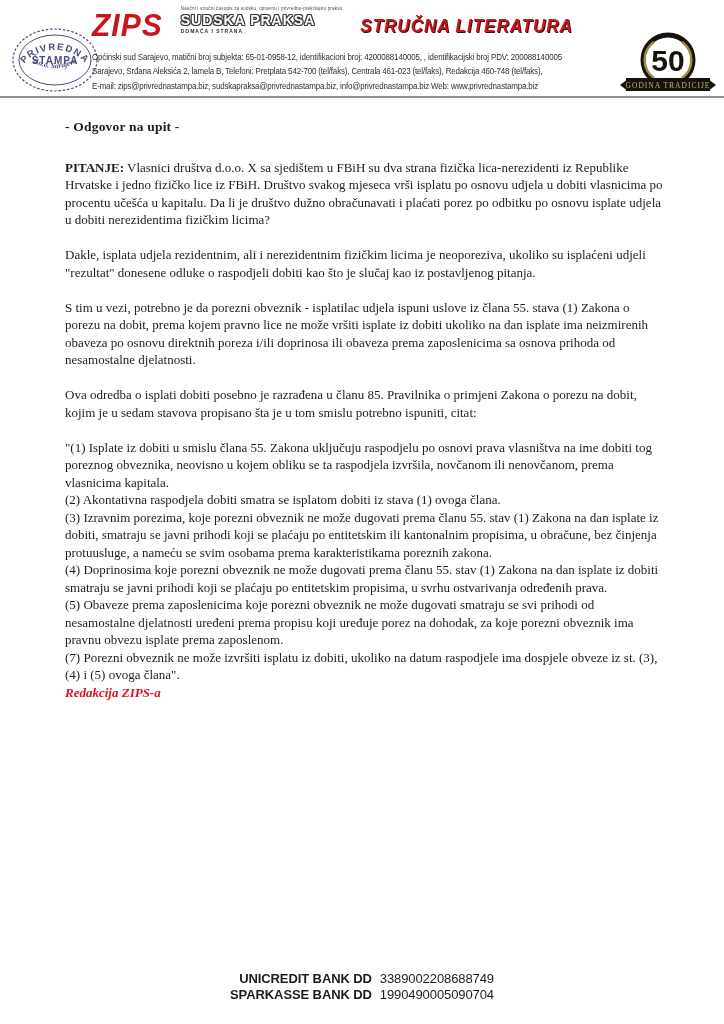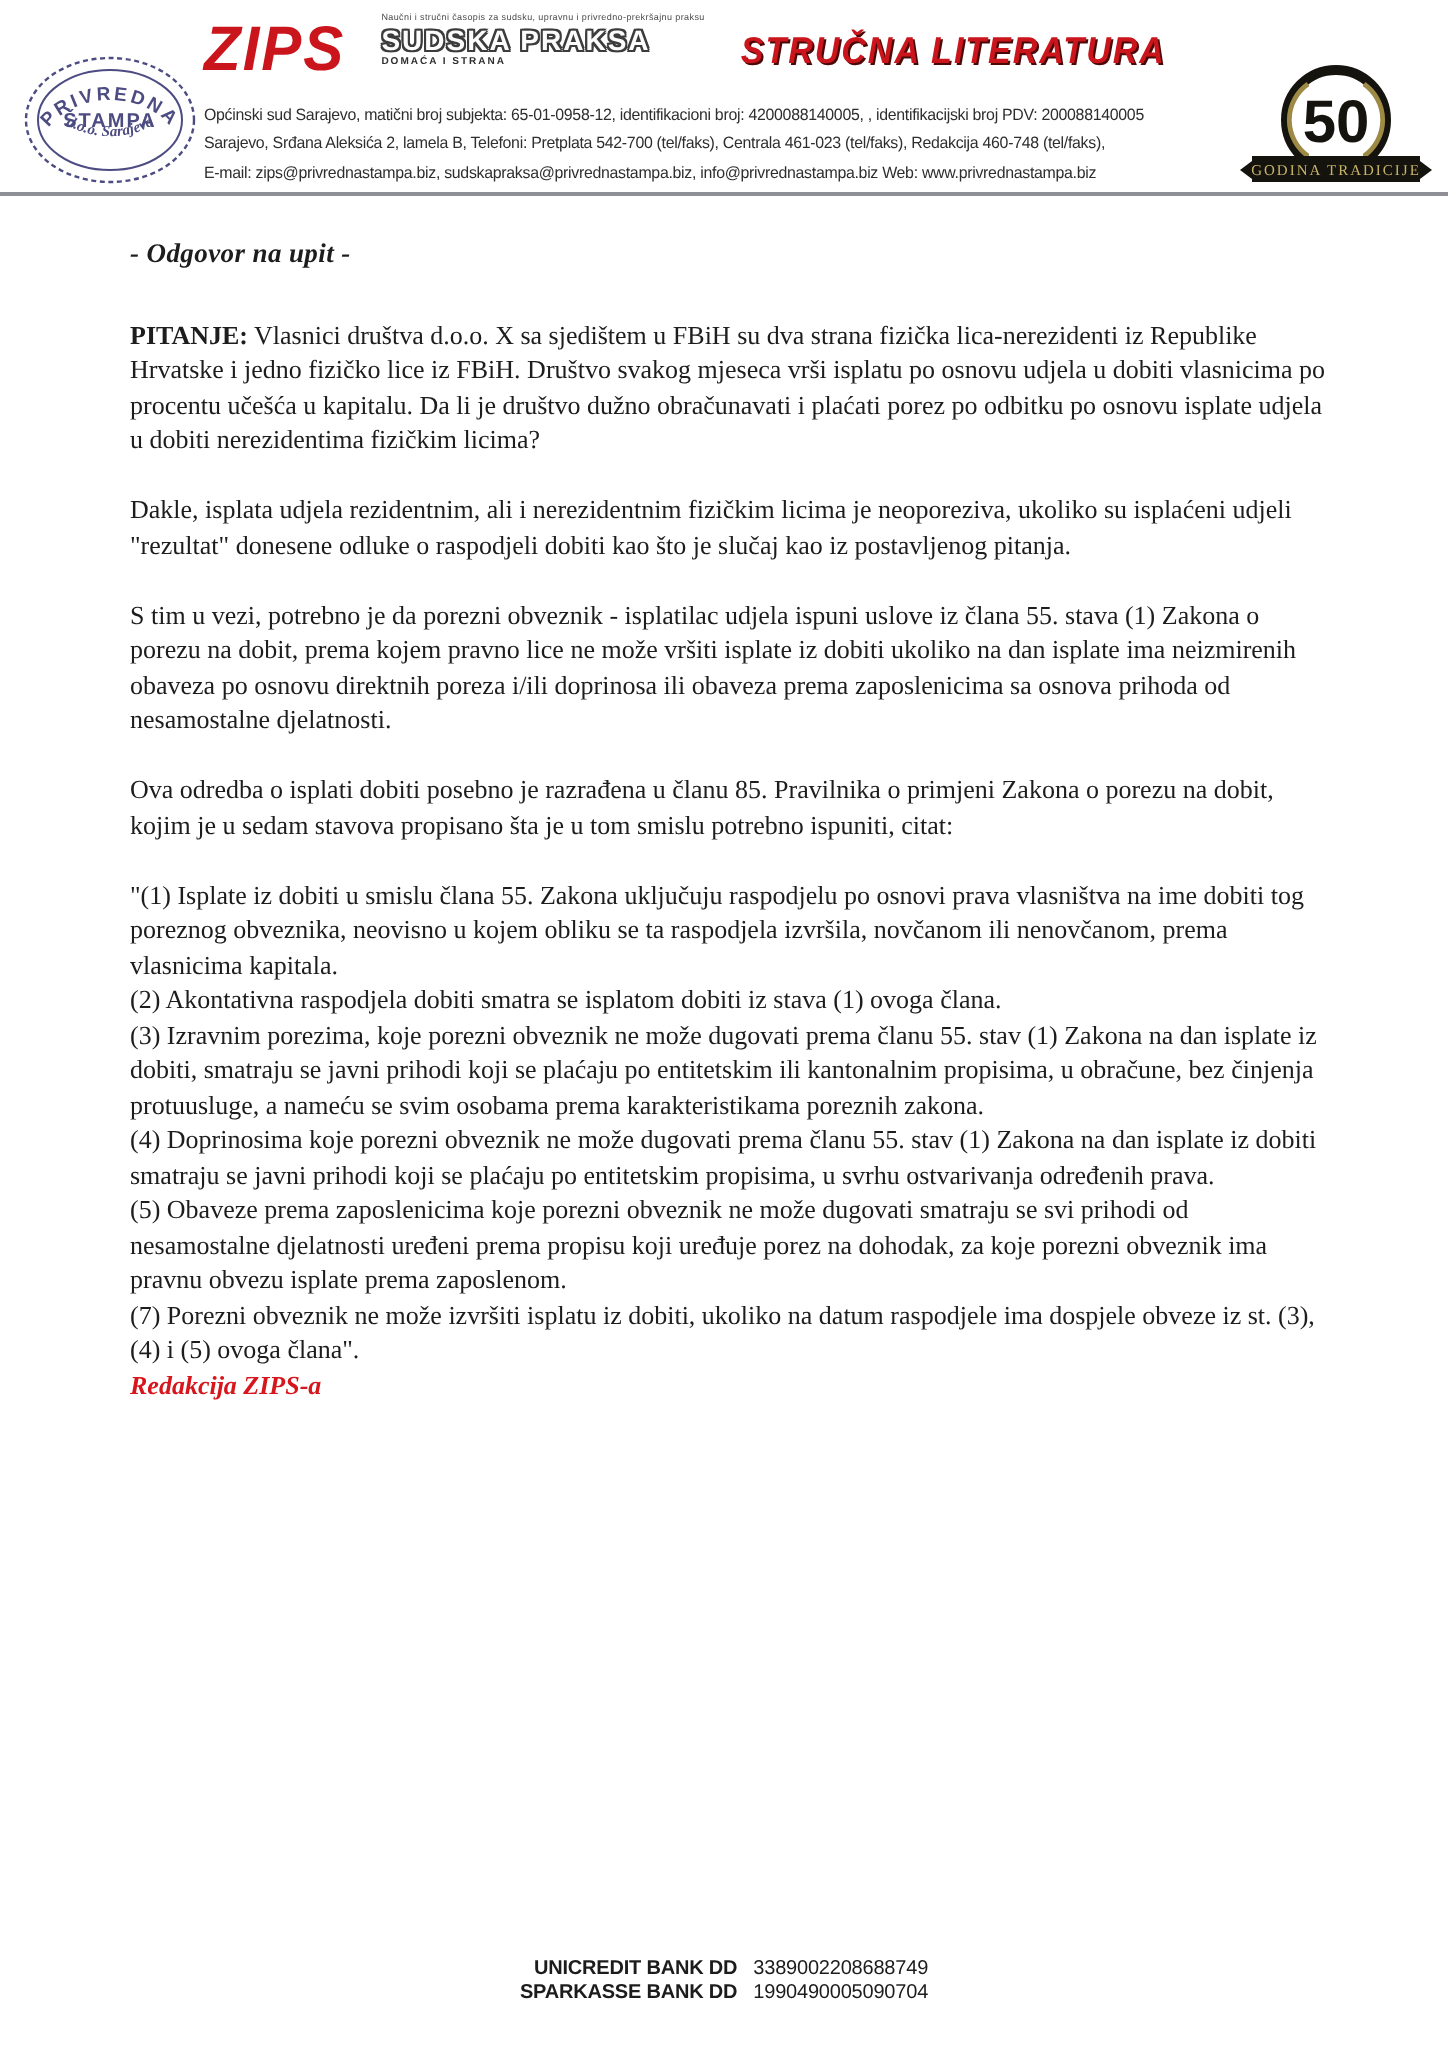--- a/index.html
+++ b/index.html
@@ -4,21 +4,21 @@
 <style>
   html,body{margin:0;padding:0;background:#e8e8e8;}
   .page{
     position:relative; width:724px; height:1024px; background:#ffffff;
     margin:0 auto; overflow:hidden;
     font-family:"Liberation Serif", serif; color:#1d1d1d;
   }
   
   .masthead{position:relative; height:96px; padding:0; }
   .stamp{position:absolute; left:10px; top:26px; width:90px; height:68px;}
-  .masthead-center{position:absolute; left:102px; top:6px; width:516px;}
+  .masthead-center{position:absolute; left:92px; top:6px; width:516px;}
   .logo-row{display:flex; align-items:flex-start; gap:18px; height:42px;}
   .zips-logo{
     font-family:"Liberation Sans", sans-serif; font-weight:700; font-style:italic;
     font-size:30px; color:#c9151b; letter-spacing:1px; margin-top:4px; line-height:1;
     transform:scaleY(1.05); transform-origin:left top;
   }
   .sudska{margin-top:1px; line-height:1;}
   .sudska-tagline{
     font-family:"Liberation Sans", sans-serif; font-size:4.5px; color:#4a4a4a;
     letter-spacing:0.2px; margin-bottom:1px; white-space:nowrap;
@@ -43,33 +43,33 @@
     margin-top:3px; font-family:"Liberation Sans", sans-serif; font-size:8.2px;
     line-height:14.4px; color:#2e2e2e; letter-spacing:-0.15px;
     transform:scaleX(0.97); transform-origin:left top;
   }
   .contact div{white-space:nowrap;}
   .anniversary{position:absolute; right:8px; top:32px; width:96px; height:64px;}
   .rule{height:2px; background:#8f8f97; width:100%;}
   
   .doc-body{padding:20px 58px 0 65px; font-size:13px; line-height:17.5px;}
   .doc-title{
-    font-size:13.5px; font-weight:700; font-style:italic; letter-spacing:0.2px;
+    font-size:13.5px; font-weight:700; letter-spacing:0.2px;
     margin:0 0 23px 0;
   }
   .para{margin:0 0 17.5px 0;}
   .para b{font-weight:700;}
   .quote div{margin:0;}
   .signature{color:#d6161c; font-weight:700; font-style:italic;}
   
   .banks-footer{position:absolute; bottom:22px; left:0; width:100%;}
   .banks{display:flex; justify-content:center; gap:52px;}
   .bank-group{
     display:grid; grid-template-columns:auto auto; column-gap:8px; row-gap:1px;
-    font-family:"Liberation Sans", sans-serif; font-size:10px; color:#1c1c1c;
+    font-family:"Liberation Sans", sans-serif; font-size:13px; color:#1c1c1c;
   }
   .bank-name{text-align:right; font-weight:700; letter-spacing:-0.1px;}
   .bank-acct{text-align:right; letter-spacing:-0.1px;}
 </style>
 </head>
 <body>
 
 <div class="page">
 
   <header class="masthead">

